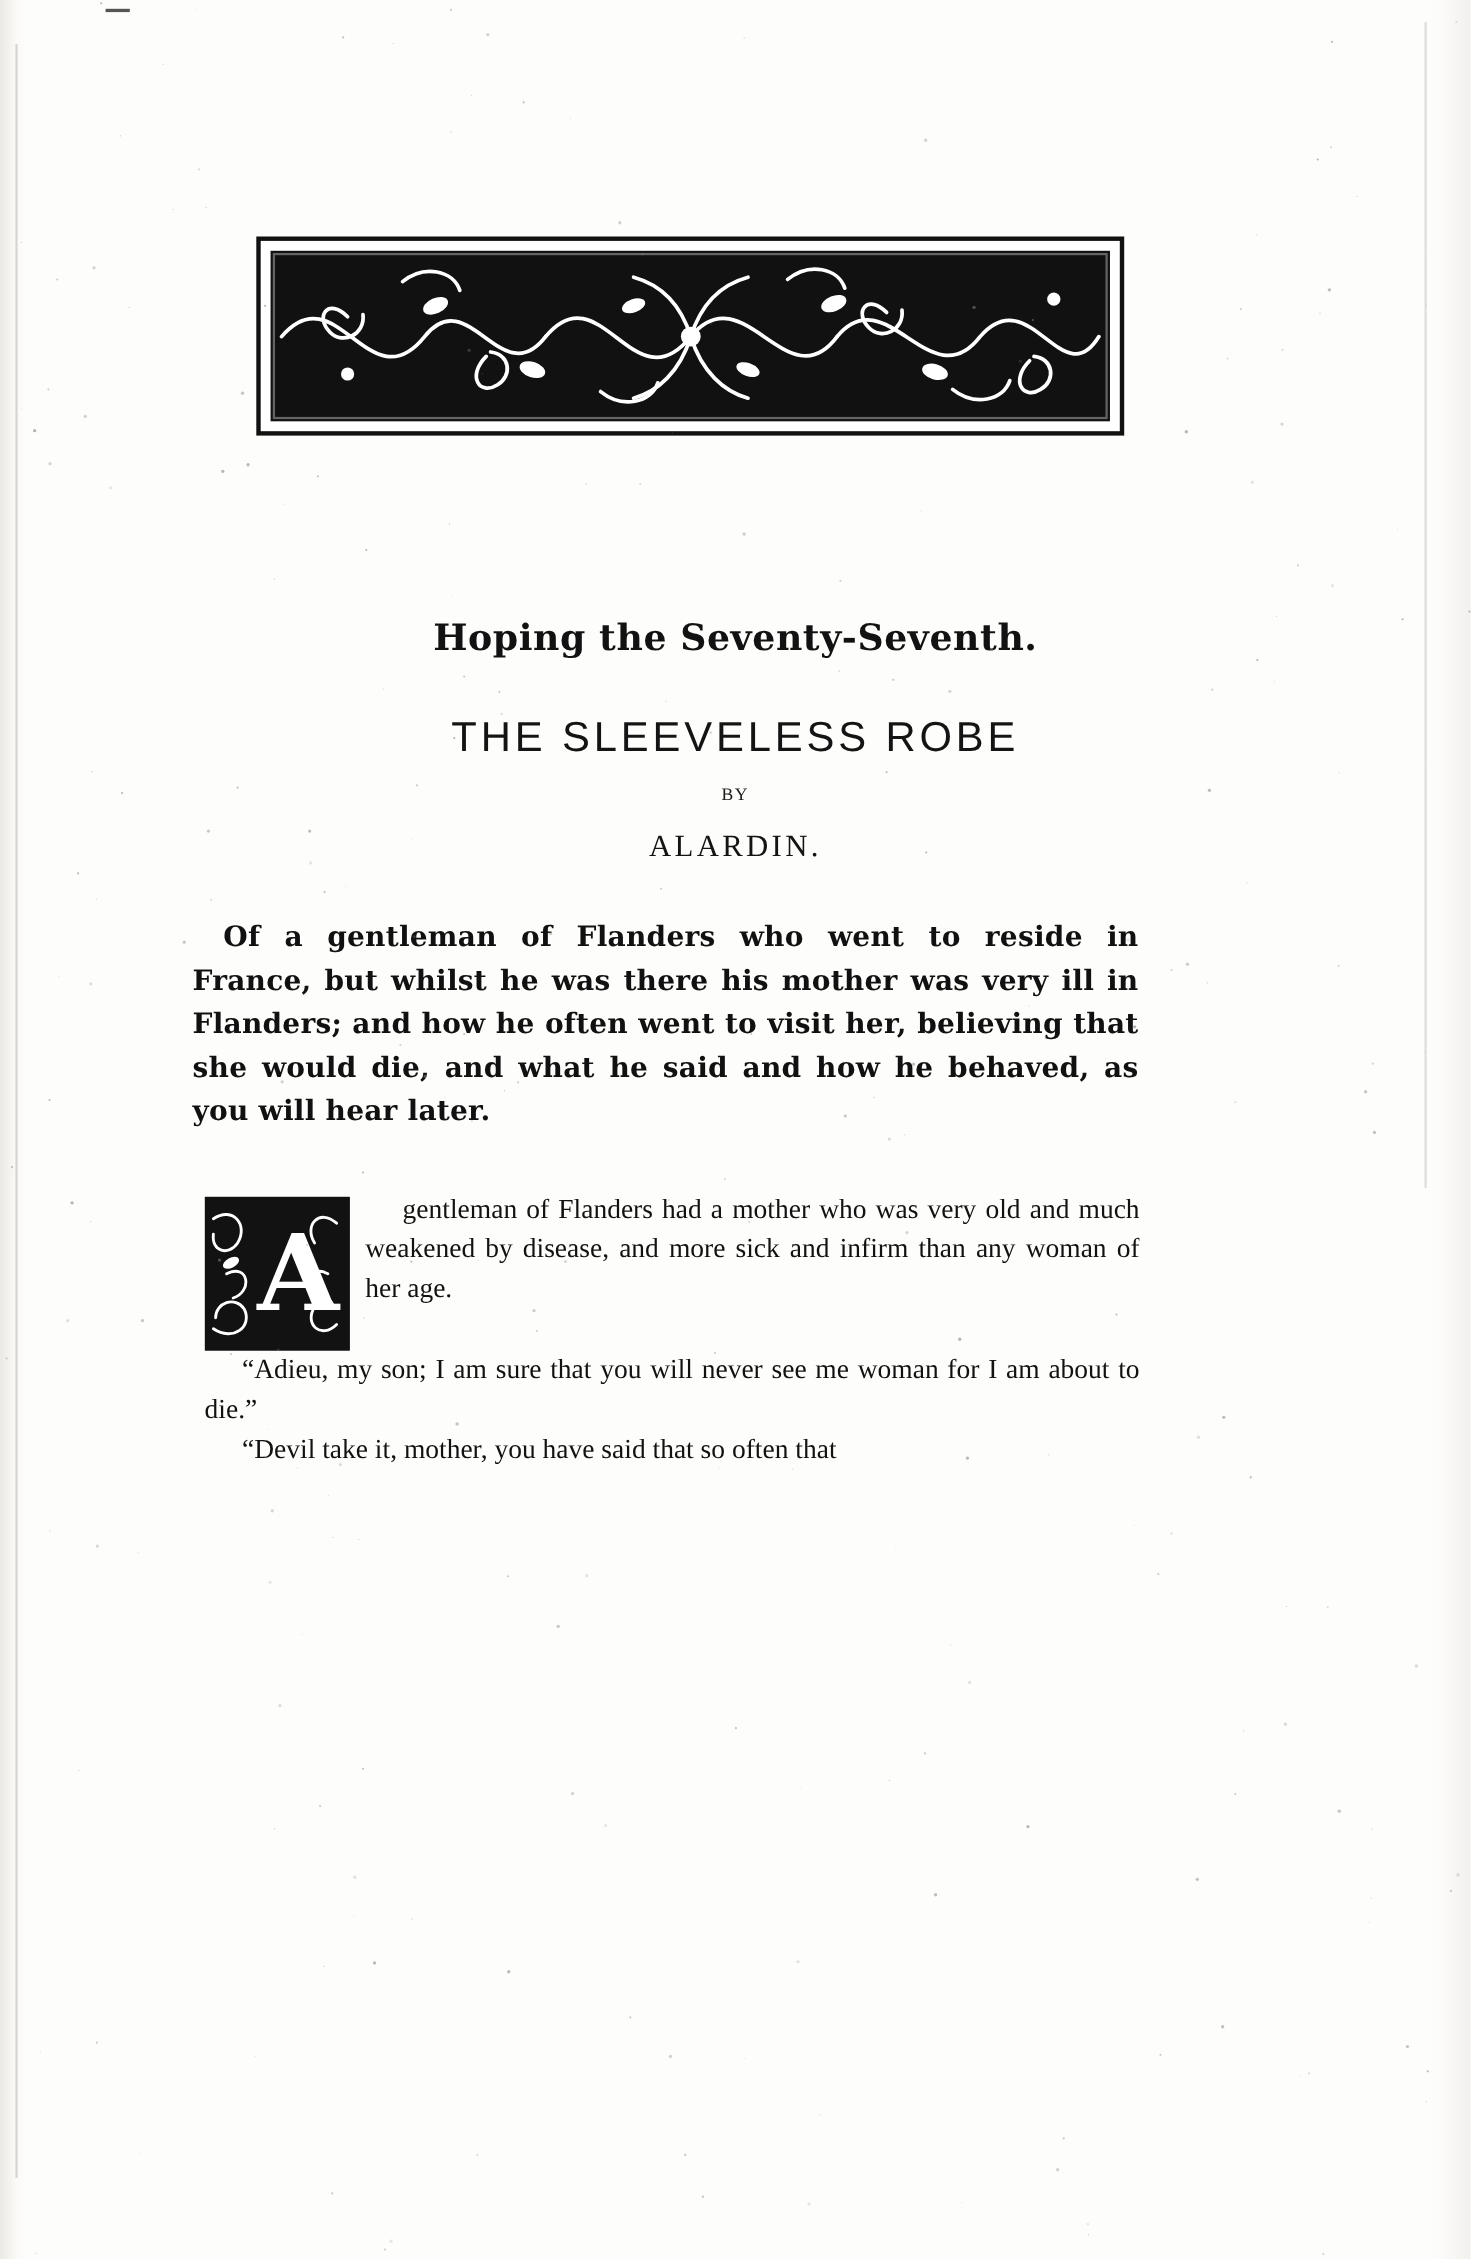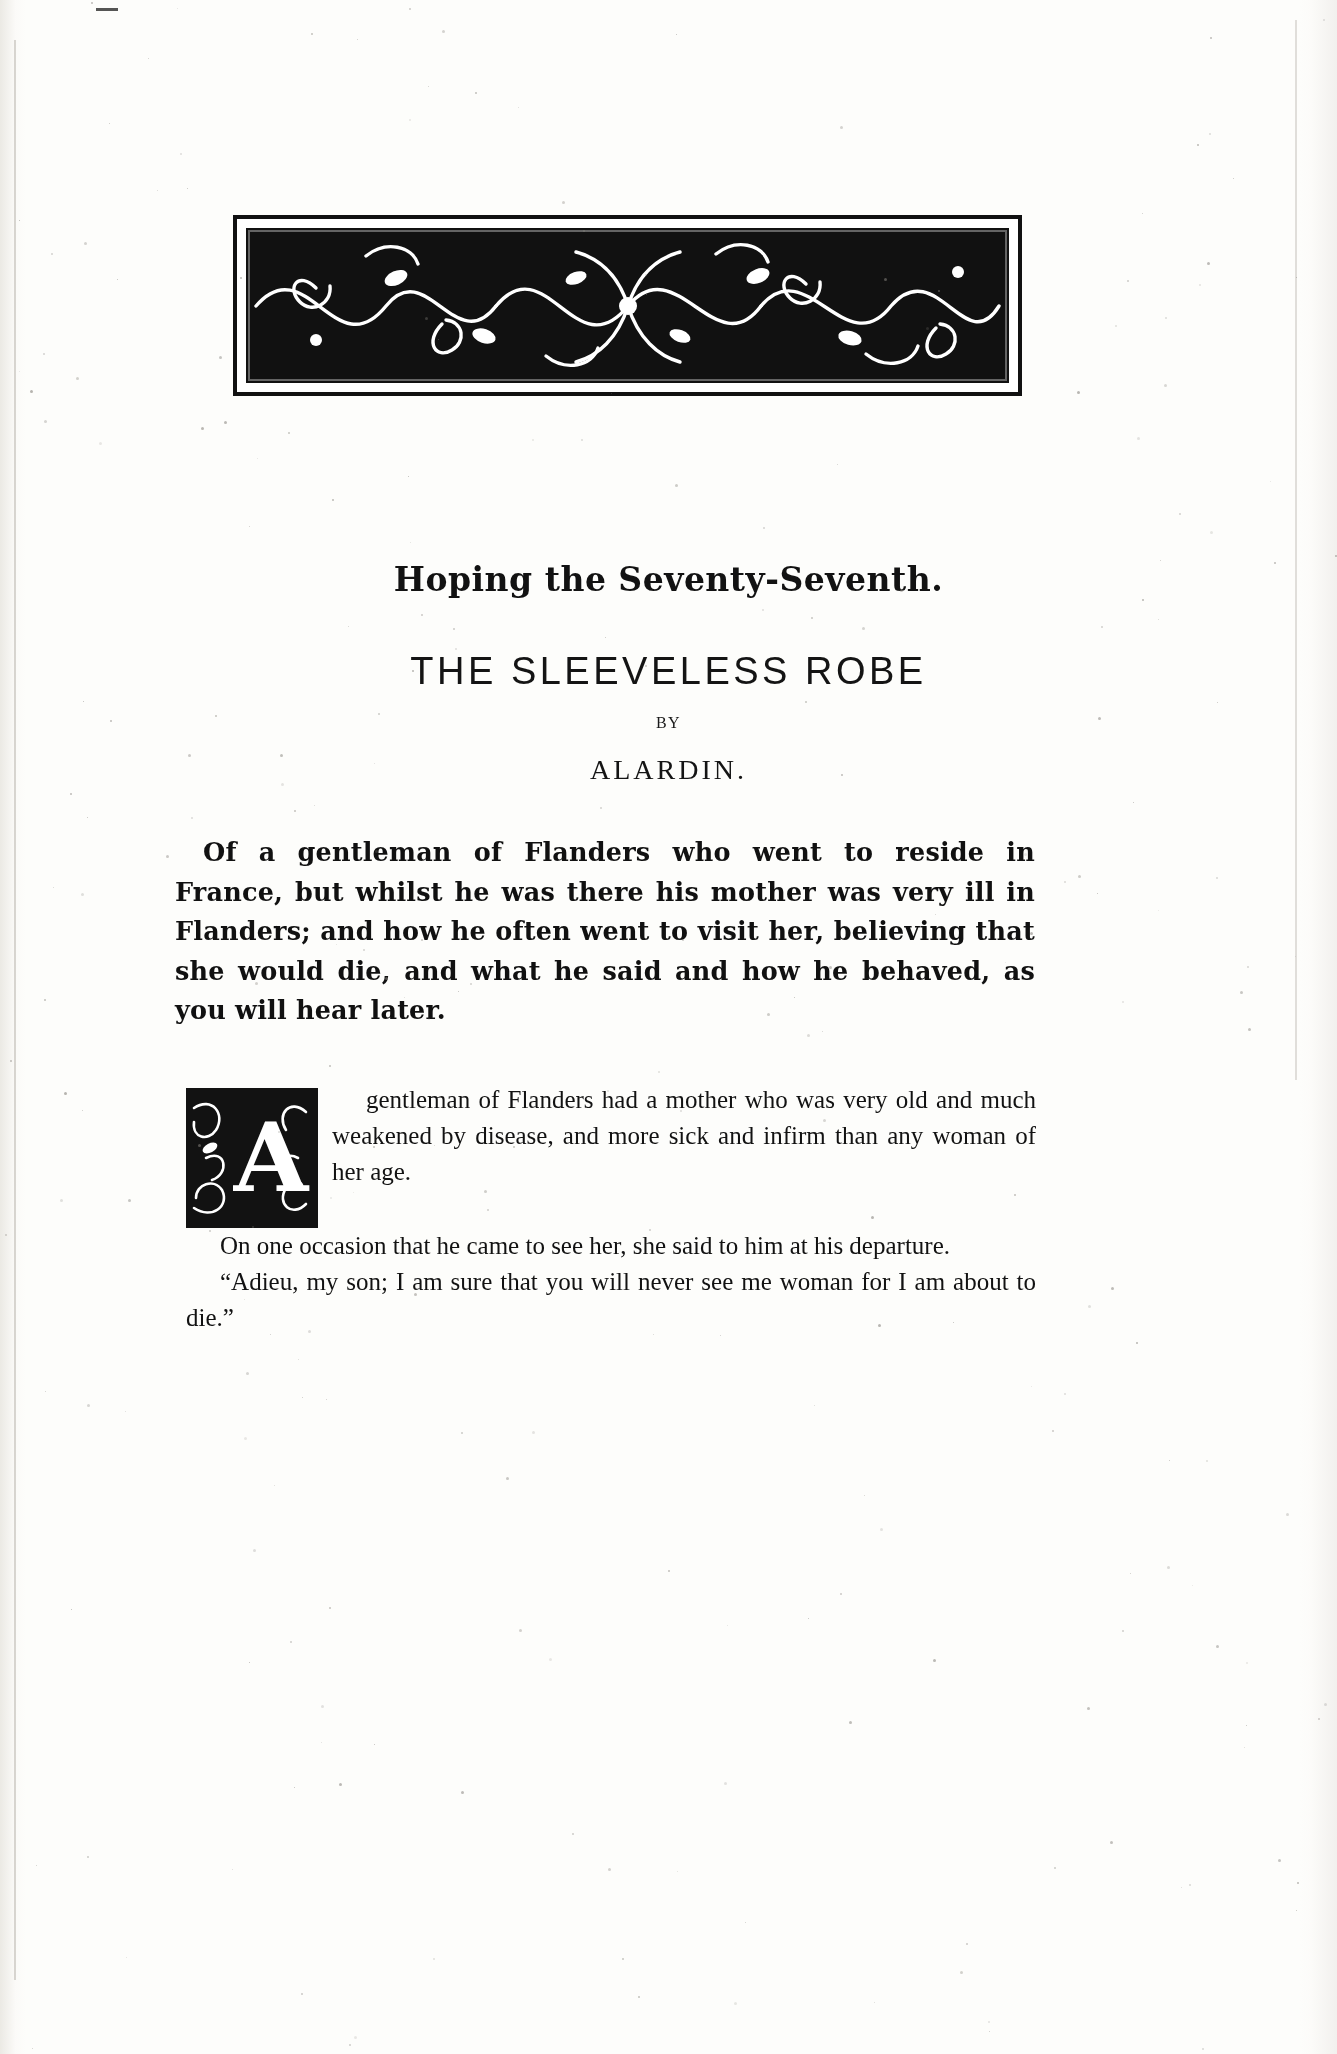--- a/index.html
+++ b/index.html
@@ -269,22 +269,22 @@
             </g>
             <g fill="#ffffff">
               <ellipse cx="24" cy="60" rx="8" ry="4.5" transform="rotate(-28 24 60)"></ellipse>
               <ellipse cx="110" cy="96" rx="8" ry="4.5" transform="rotate(22 110 96)"></ellipse>
             </g>
           </svg>
           <span class="letter">A</span>
         </span>
         <span>gentleman of Flanders had a mother who was very old and much weakened by disease, and more sick and infirm than any woman of her age.</span>
       </p>
-      <p>On one occasion that he came to see her, she said to him at his departure.</p>
       <p>“Adieu, my son; I am sure that you will never see me woman for I am about to die.”</p>
+      <p>“Devil take it, mother, you have said that so often that</p>
     </div>
 
   </div>
 
   <div id="speckles">
       <div class="speckle" style="left: 933px; top: 1659px; width: 3px; height: 3px; opacity: 0.59;"></div>
       <div class="speckle" style="left: 76px; top: 377px; width: 3px; height: 3px; opacity: 0.39;"></div>
       <div class="speckle" style="left: 513px; top: 1146px; width: 2px; height: 2px; opacity: 0.52;"></div>
       <div class="speckle" style="left: 1005px; top: 962px; width: 1px; height: 1px; opacity: 0.18;"></div>
       <div class="speckle" style="left: 1101px; top: 626px; width: 2px; height: 2px; opacity: 0.39;"></div>

